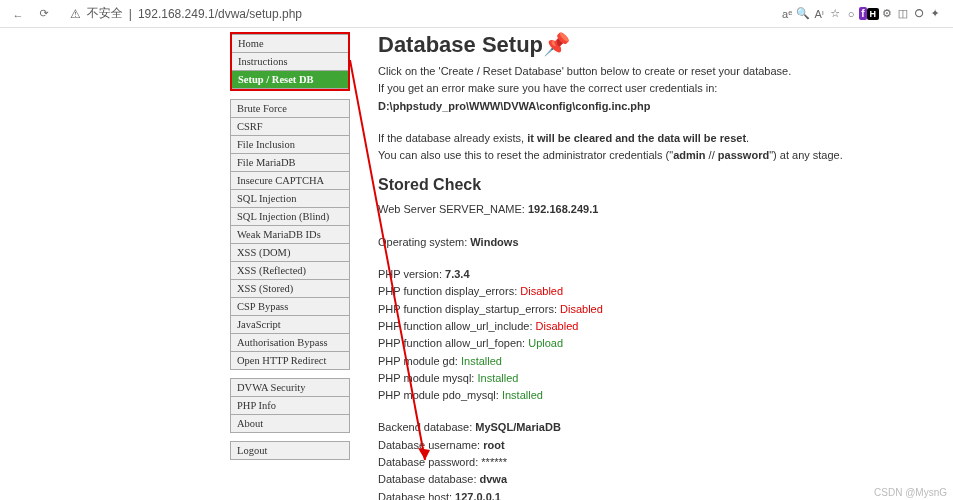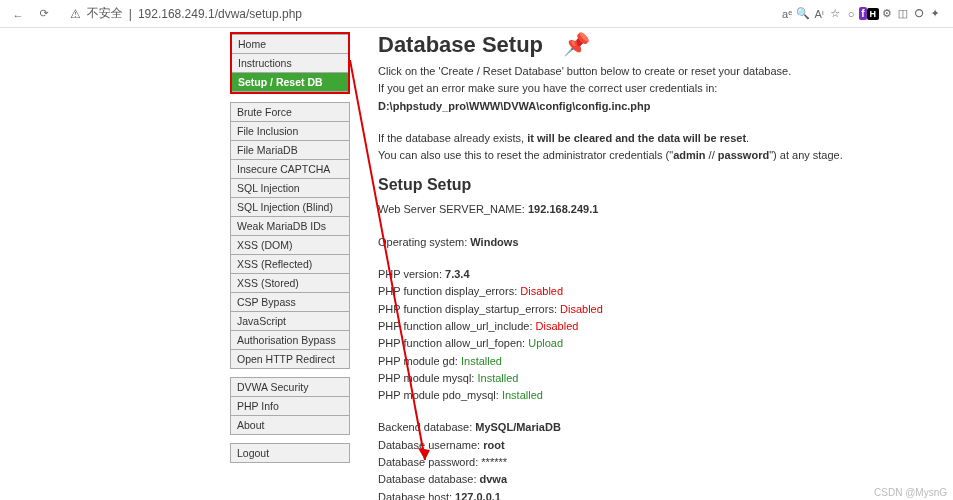--- a/index.html
+++ b/index.html
@@ -10,25 +10,25 @@
 .toolbar .right-icons { display: flex; gap: 0; align-items: center; color: #666; }
 .toolbar .icon { width: 16px; height: 16px; display: inline-flex; align-items: center; justify-content: center; cursor: pointer; }
 .toolbar .purple-icon { background: #7b2cbf; color:#fff; border-radius:2px; padding:1px 2px; font-size:10px; font-weight:bold; }
 .toolbar .black-icon { background:#000; color:#fff; font-size:9px; padding:1px 3px; border-radius:2px; font-weight:bold;}
 .page { display: flex; padding-left: 230px; }
 .sidebar { width: 120px; background: #fff; margin-top: 4px; }
 .sidebar ul { list-style: none; }
 .sidebar li { border: 1px solid #aaa; border-bottom: none; padding: 3px 6px; font-size: 10.5px; background: #f0f0f0; cursor: pointer; }
 .sidebar li:last-child { border-bottom: 1px solid #aaa; }
 .sidebar li.active { background: #3fa535; color: #fff; font-weight: bold; }
-.sidebar .group { margin-bottom: 8px; }
+.sidebar .group { margin-bottom: 8px; font-family: Liberation Serif, serif; }
 .sidebar .hl-box { border: 2px solid #d00; margin-bottom:8px;}
 .sidebar .hl-box li { border-left:none; border-right:none;}
 .content { flex: 1; padding: 4px 20px 20px 28px; }
-h1 { font-size: 22px; font-weight: bold; margin-bottom: 6px; display:flex; align-items:center; gap:20px;}
+h1 { font-size: 22px; font-weight: bold; margin-bottom: 6px; display:flex; align-items:center; gap:0;}
 h2 { font-size: 16px; font-weight: bold; margin: 14px 0 8px 0; }
 .content p { margin: 3px 0; line-height: 1.3; }
 .red { color: #d00; }
 .green { color: #2a8a2a; }
 .arrow-overlay { position: absolute; pointer-events: none; }
 .watermark { position:fixed; bottom:2px; right:6px; color:#bbb; font-size:10px;}
 </style>
 </head>
 <body>
 
@@ -62,20 +62,21 @@
   <div class="sidebar">
     <div class="hl-box">
       <ul class="group" id="nav-g1" style="margin-bottom:0;">
           <li>Home</li>
           <li>Instructions</li>
           <li class="active">Setup / Reset DB</li>
         </ul>
     </div>
     <ul class="group" id="nav-g2">
         <li>Brute Force</li>
+        <li>CSRF</li>
         <li>File Inclusion</li>
         <li>File MariaDB</li>
         <li>Insecure CAPTCHA</li>
         <li>SQL Injection</li>
         <li>SQL Injection (Blind)</li>
         <li>Weak MariaDB IDs</li>
         <li>XSS (DOM)</li>
         <li>XSS (Reflected)</li>
         <li>XSS (Stored)</li>
         <li>CSP Bypass</li>
@@ -98,21 +99,21 @@
         <span>Database Setup</span> 
         <span style="color:#888;">📌</span>
       </h1>
     <p>Click on the 'Create / Reset Database' button below to create or reset your database.</p>
     <p>If you get an error make sure you have the correct user credentials in:</p>
     <p><b>D:\phpstudy_pro\WWW\DVWA\config\config.inc.php</b></p>
     <br>
     <p><span>If the database already exists,</span> <b>it will be cleared and the data will be reset</b>.</p>
     <p><span>You can also use this to reset the administrator credentials ("</span><b>admin</b><span> // </span><b>password</b><span>") at any stage.</span></p>
 
-    <h2>Setup Setup</h2>
+    <h2>Stored Check</h2>
     <p><span>Web Server SERVER_NAME:</span> <b>192.168.249.1</b></p>
     <br>
     <p><span>Operating system:</span> <b>Windows</b></p>
     <br>
     <p><span>PHP version:</span> <b>7.3.4</b></p>
     <p><span>PHP function display_errors:</span> <span class="red">Disabled</span></p>
     <p><span>PHP function display_startup_errors:</span> <span class="red">Disabled</span></p>
     <p><span>PHP function allow_url_include:</span> <span class="red">Disabled</span></p>
     <p><span>PHP function allow_url_fopen:</span> <span class="green">Upload</span></p>
     <p><span>PHP module gd:</span> <span class="green">Installed</span></p>

